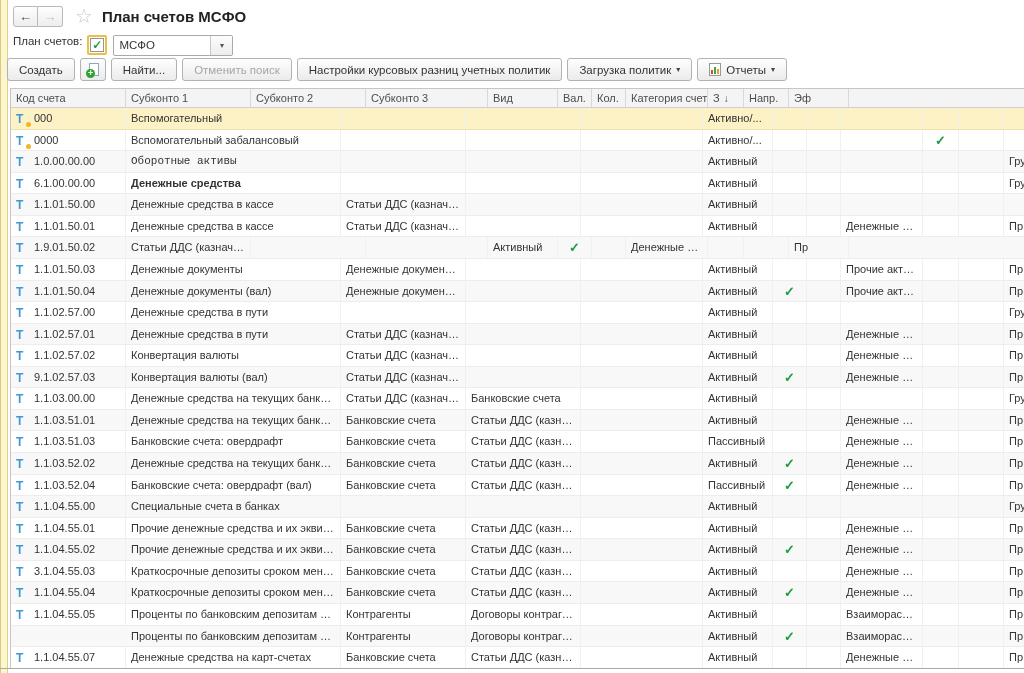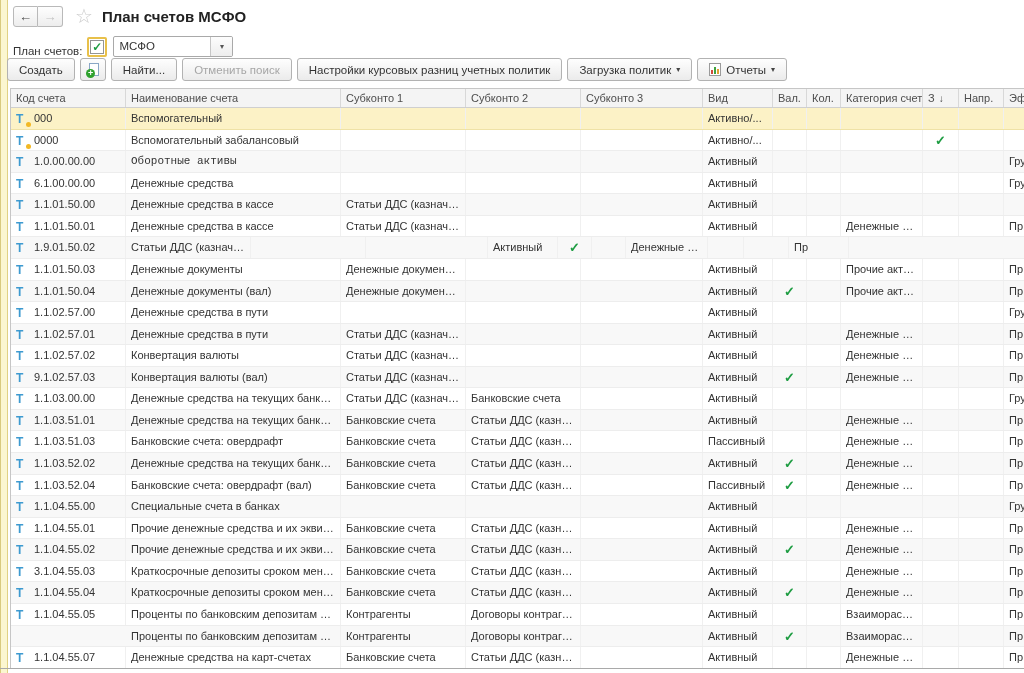--- a/index.html
+++ b/index.html
@@ -19,21 +19,21 @@
   .nav-row{position:absolute;left:13px;top:5px;height:22px;display:flex;align-items:center}
   .nav-btns{display:flex}
   .nav-btn{width:25px;height:21px;border:1px solid #b9b9b9;background:linear-gradient(#fefefe,#ededed);
            display:flex;align-items:center;justify-content:center;font-size:13px;line-height:1}
   .nav-btn.back{border-radius:3px 0 0 3px;color:#4a4a4a}
   .nav-btn.fwd{border-left:none;border-radius:0 3px 3px 0;color:#c3c3c3}
   .star{margin-left:12px;font-size:20px;color:#ccc;line-height:1}
   .page-title{margin-left:9px;font-size:15px;font-weight:bold;color:#222;white-space:nowrap}
 
   
-  .filter-row{position:absolute;left:13px;top:35px;height:22px;display:flex;align-items:flex-end}
+  .filter-row{position:absolute;left:13px;top:35px;height:22px;display:flex;align-items:flex-start}
   .filter-label{font-size:11.5px;color:#333;margin-right:5px}
   .cbx{width:20px;height:20px;border:2px solid var(--focus-yellow);border-radius:2px;background:#fff;
        display:flex;align-items:center;justify-content:center}
   .cbx-inner{width:14px;height:14px;border:1px solid #949494;background:#fff;display:flex;
              align-items:center;justify-content:center;font-size:12px;font-weight:bold;color:var(--check-green);line-height:1}
   .combo{margin-left:6px;width:120px;height:21px;border:1px solid #a9a9a9;border-radius:2px;
          display:flex;background:#fff;overflow:hidden}
   .combo-text{flex:1;font-size:11.5px;padding:3px 5px;white-space:nowrap}
   .combo-arrow{width:22px;border-left:1px solid #c6c6c6;display:flex;align-items:center;
                justify-content:center;font-size:8px;color:#555;background:linear-gradient(#fdfdfd,#ededed)}
@@ -143,23 +143,20 @@
     <span>Отчеты</span>
     <span class="caret">▾</span>
   </div>
 </div>
 
 <div class="grid">
   <div class="grid-header" id="ghead">
       <div class="gh-cell" style="width: 115px;">
         <span>Код счета</span>
       </div>
-      <div class="gh-cell" style="width: 215px;">
-        <span>Наименование счета</span>
-      </div>
       <div class="gh-cell" style="width: 125px;">
         <span>Субконто 1</span>
       </div>
       <div class="gh-cell" style="width: 115px;">
         <span>Субконто 2</span>
       </div>
       <div class="gh-cell" style="width: 122px;">
         <span>Субконто 3</span>
       </div>
       <div class="gh-cell" style="width: 70px;">
@@ -223,21 +220,21 @@
         <div class="g-cell" style="width: 70px;">Активный</div>
         <div class="g-cell c-center" style="width: 34px;"></div>
         <div class="g-cell c-center" style="width: 34px;"></div>
         <div class="g-cell" style="width: 82px;"></div>
         <div class="g-cell c-center" style="width: 36px;"></div>
         <div class="g-cell" style="width: 45px;"></div>
         <div class="g-cell" style="width: 60px;">Гру</div>
       </div>
       <div class="grid-row">
         <div class="g-cell" style="width: 115px;"><span class="ticon">T</span><span>6.1.00.00.00</span></div>
-        <div class="g-cell" style="width: 215px;">Денежные средства</div>
+        <div class="g-cell" style="width: 215px; font-weight: bold;">Денежные средства</div>
         <div class="g-cell" style="width: 125px;"></div>
         <div class="g-cell" style="width: 115px;"></div>
         <div class="g-cell" style="width: 122px;"></div>
         <div class="g-cell" style="width: 70px;">Активный</div>
         <div class="g-cell c-center" style="width: 34px;"></div>
         <div class="g-cell c-center" style="width: 34px;"></div>
         <div class="g-cell" style="width: 82px;"></div>
         <div class="g-cell c-center" style="width: 36px;"></div>
         <div class="g-cell" style="width: 45px;"></div>
         <div class="g-cell" style="width: 60px;">Гру</div>

